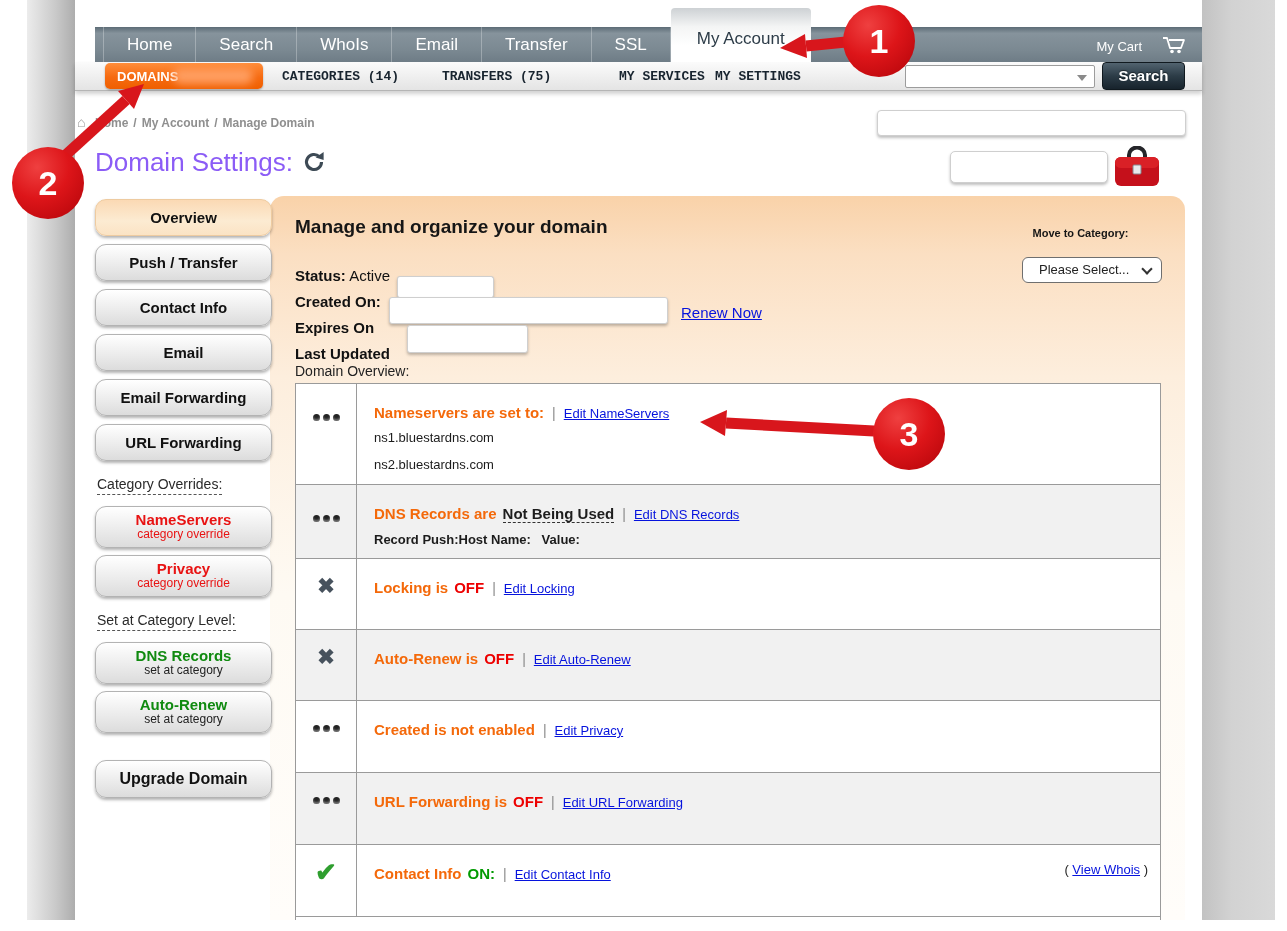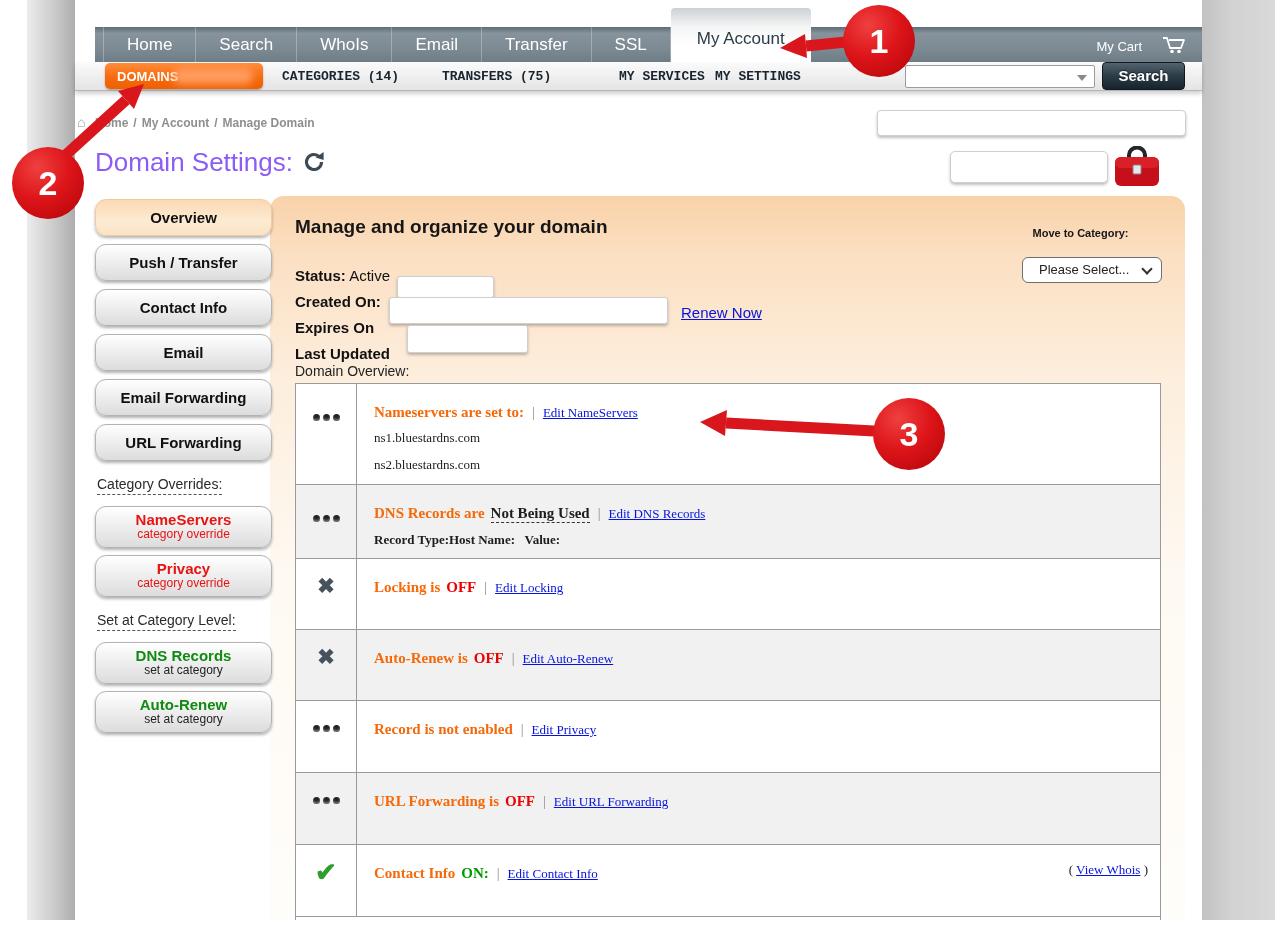--- a/index.html
+++ b/index.html
@@ -86,21 +86,21 @@
 
   
   .dtable { position:absolute; left:295px; top:383px; width:866px; height:537px; border:1px solid #9a9a9a; border-bottom:none; overflow:hidden; background:#fff; z-index:3; }
   .drow { display:flex; border-bottom:1px solid #9a9a9a; background:#fff; }
   .drow.alt { background:#f1f1f1; }
   .icon-cell { width:61px; flex:0 0 61px; border-right:1px solid #9a9a9a; display:flex; justify-content:center; }
   .dots { display:flex; gap:3px; align-items:flex-start; padding-top:30px; }
   .dots i { width:7px; height:7px; border-radius:50%; background:#222; box-shadow:inset 0 -2px 2px rgba(255,255,255,.35); }
   .x-glyph { font-size:21px; font-weight:bold; color:#47525d; padding-top:15px; }
   .check-glyph { font-size:26px; font-weight:bold; color:#2f9e2f; padding-top:12px; }
-  .row-body { flex:1; padding:20px 14px 16px 17px; position:relative;font-family:Liberation Serif, serif; }
+  .row-body { flex:1; padding:20px 14px 16px 17px; position:relative; }
   .tline { display:flex; align-items:baseline; white-space:nowrap; }
   .row-title { font-size:15px; font-weight:bold; color:#f4690a; }
   .badge { font-size:15px; font-weight:bold; margin-left:6px; }
   .badge-red { color:#ed0000; }
   .badge-green { color:#019a01; }
   .badge-dashed { color:#1d1d1d; border-bottom:1px dashed #333; }
   .pipe { color:#8a8a8a; font-size:14px; margin:0 8px; }
   .edit-link { font-size:13px; }
   .row-lines { margin-top:7px; font-size:13px; line-height:20px; color:#1c1c1c; }
   .row-lines.boldline { font-weight:bold; white-space:pre; }
@@ -208,20 +208,21 @@
       </div>
       <div class="side-label"><span>Set at Category Level:</span></div>
       <div class="side-btn two-line" style="margin-bottom: 7px;">
         <span class="t green">DNS Records</span>
         <span class="s dark">set at category</span>
       </div>
       <div class="side-btn two-line" style="margin-bottom: 7px;">
         <span class="t green">Auto-Renew</span>
         <span class="s dark">set at category</span>
       </div>
+      <div class="side-btn upgrade">Upgrade Domain</div>
     </div>
 
   <div class="heading">Manage and organize your domain</div>
   <div class="meta">
     <div><b>Status:</b> <span>Active</span></div>
     <div><b>Created On:</b></div>
     <div><b>Expires On</b></div>
     <div><b>Last Updated</b></div>
   </div>
   <a class="blue renew" href="#">Renew Now</a>
@@ -258,21 +259,21 @@
             <i></i>
           </div>
         </div>
         <div class="row-body">
           <div class="tline">
             <span class="row-title">DNS Records are</span>
             <span class="badge badge-dashed">Not Being Used</span>
             <span class="pipe">|</span>
             <a class="blue edit-link" href="#">Edit DNS Records</a>
           </div>
-          <div class="row-lines boldline">Record Type:Host Name:   Value:</div>
+          <div class="row-lines boldline">Record Push:Host Name:   Value:</div>
         </div>
       </div>
       <div class="drow" style="height: 71px;">
         <div class="icon-cell">
           <span class="x-glyph">✖</span>
         </div>
         <div class="row-body">
           <div class="tline">
             <span class="row-title">Locking is</span>
             <span class="badge badge-red">OFF</span>
@@ -297,21 +298,21 @@
       <div class="drow" style="height: 72px;">
         <div class="icon-cell">
           <div class="dots" style="padding-top: 24px;">
             <i></i>
             <i></i>
             <i></i>
           </div>
         </div>
         <div class="row-body">
           <div class="tline">
-            <span class="row-title">Record is not enabled</span>
+            <span class="row-title">Created is not enabled</span>
             <span class="pipe">|</span>
             <a class="blue edit-link" href="#">Edit Privacy</a>
           </div>
         </div>
       </div>
       <div class="drow alt" style="height: 72px;">
         <div class="icon-cell">
           <div class="dots" style="padding-top: 24px;">
             <i></i>
             <i></i>

